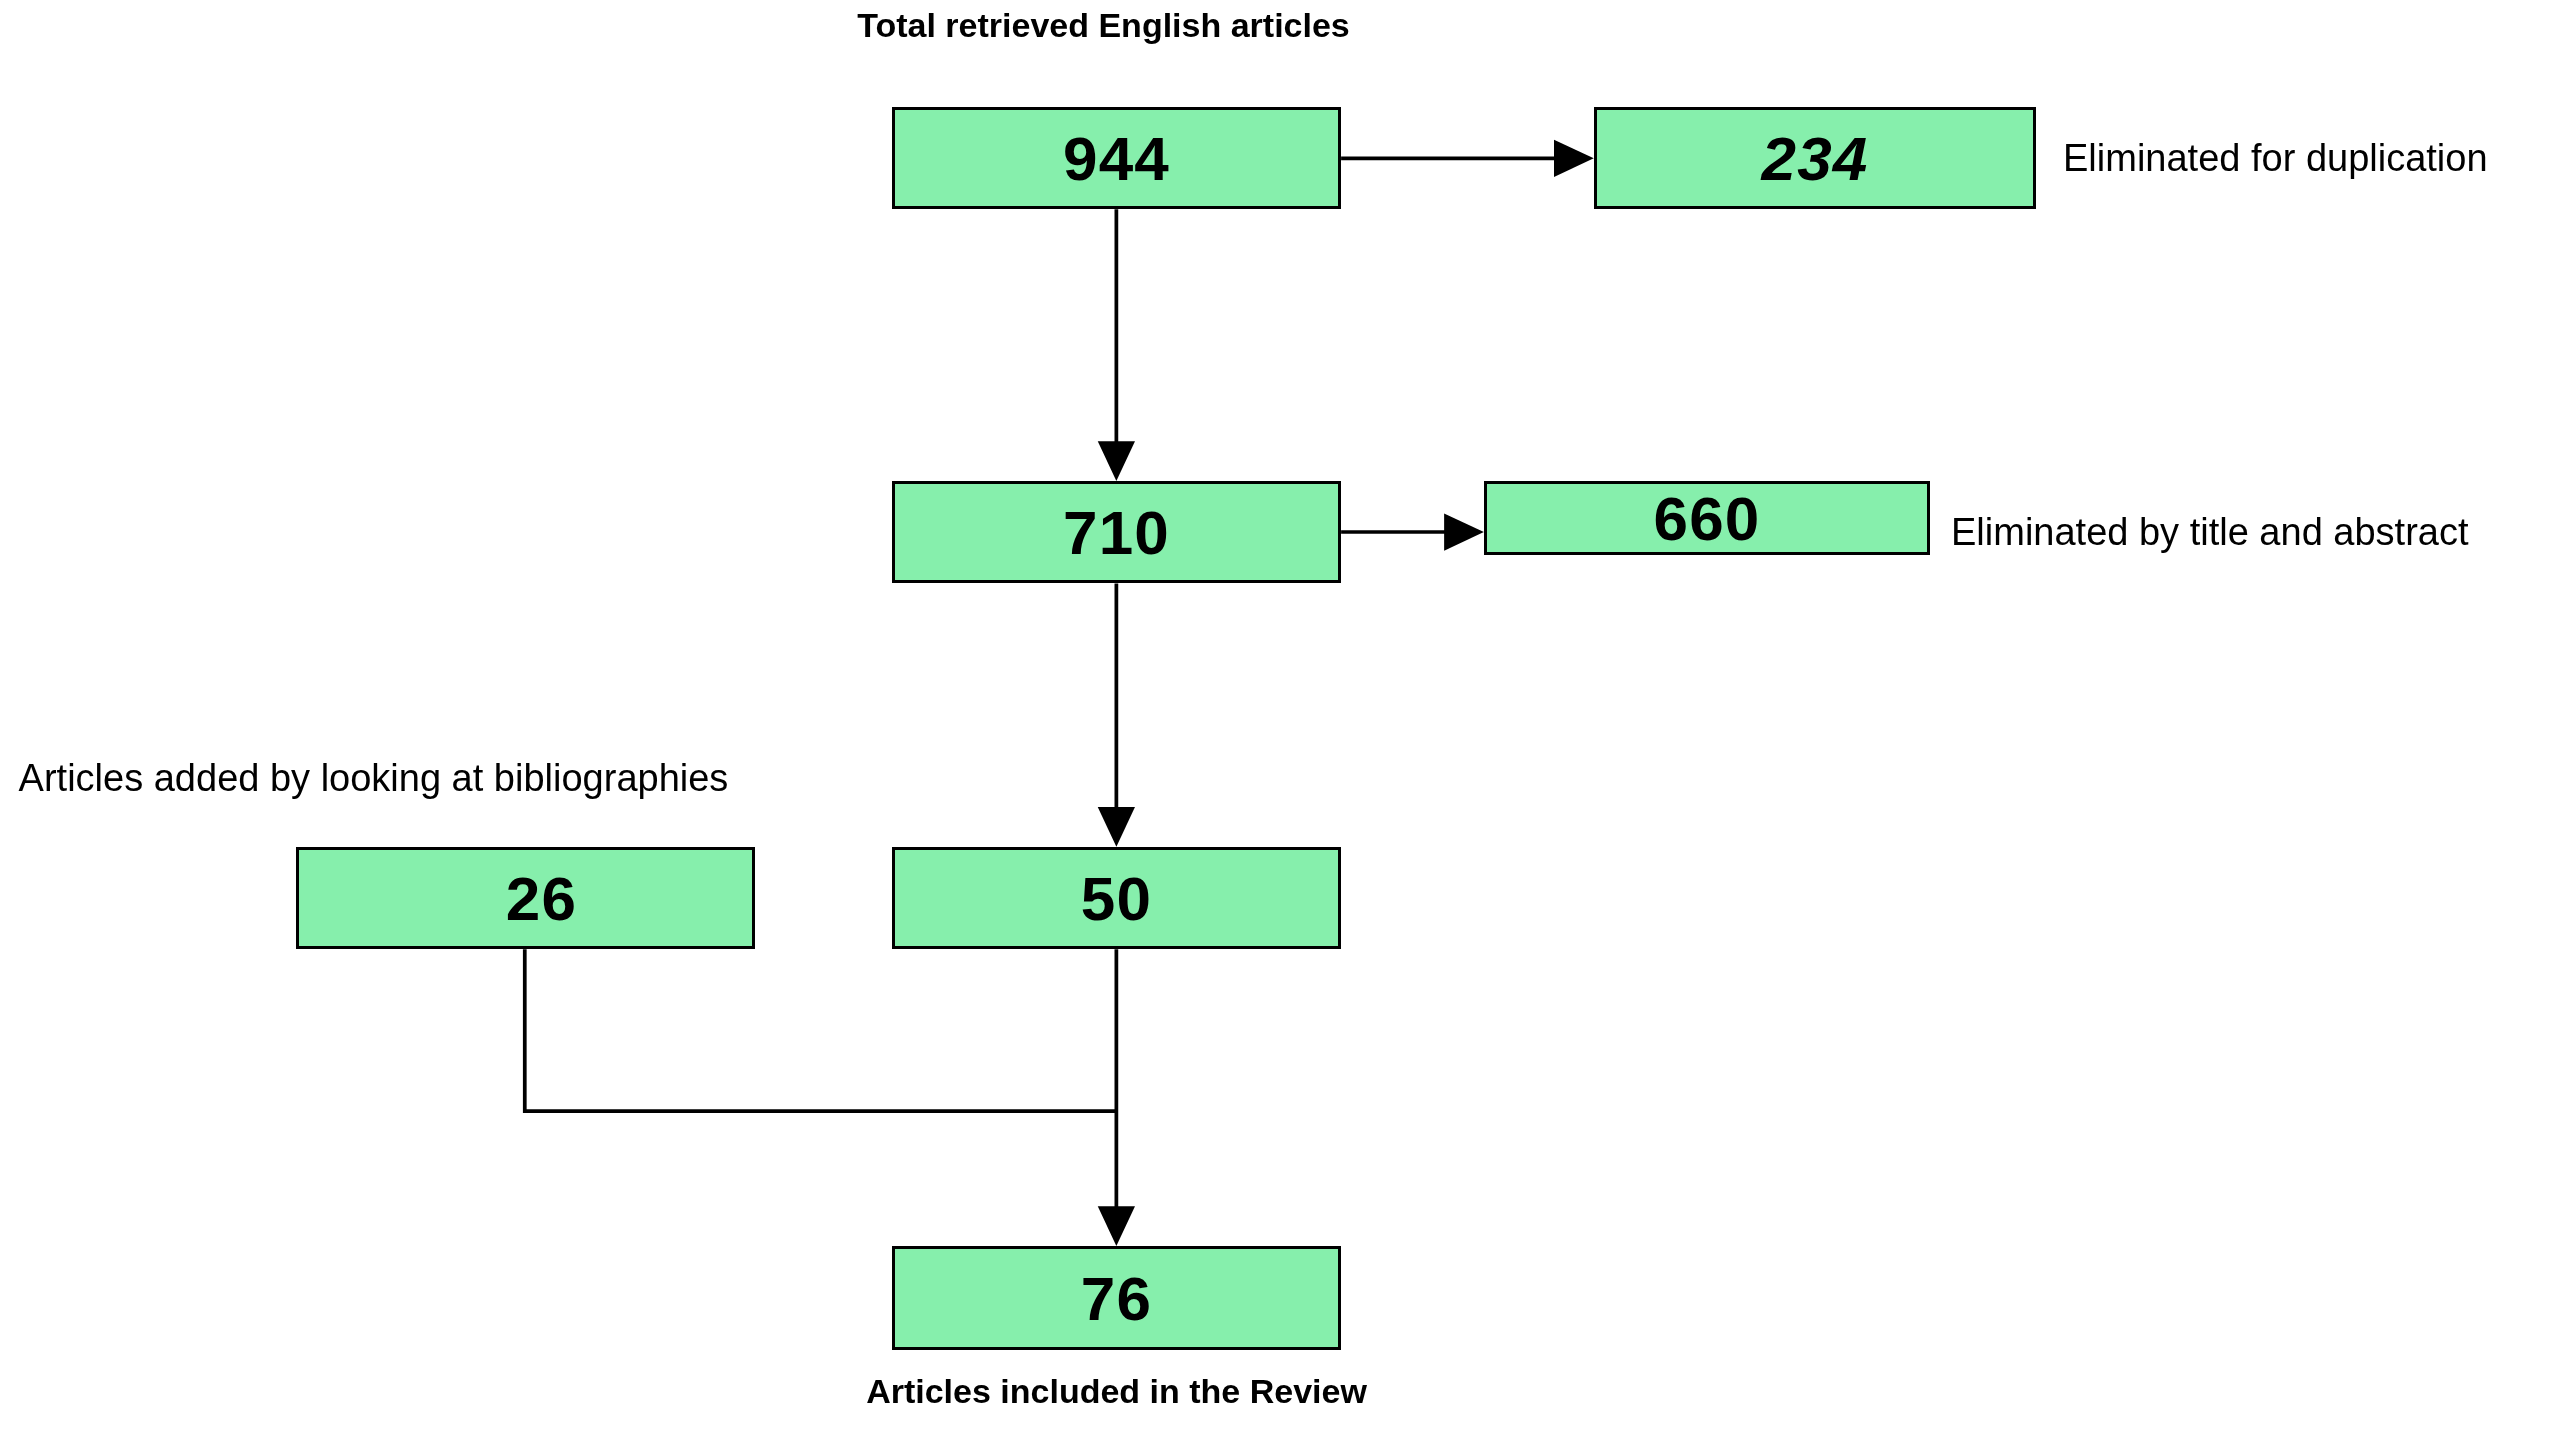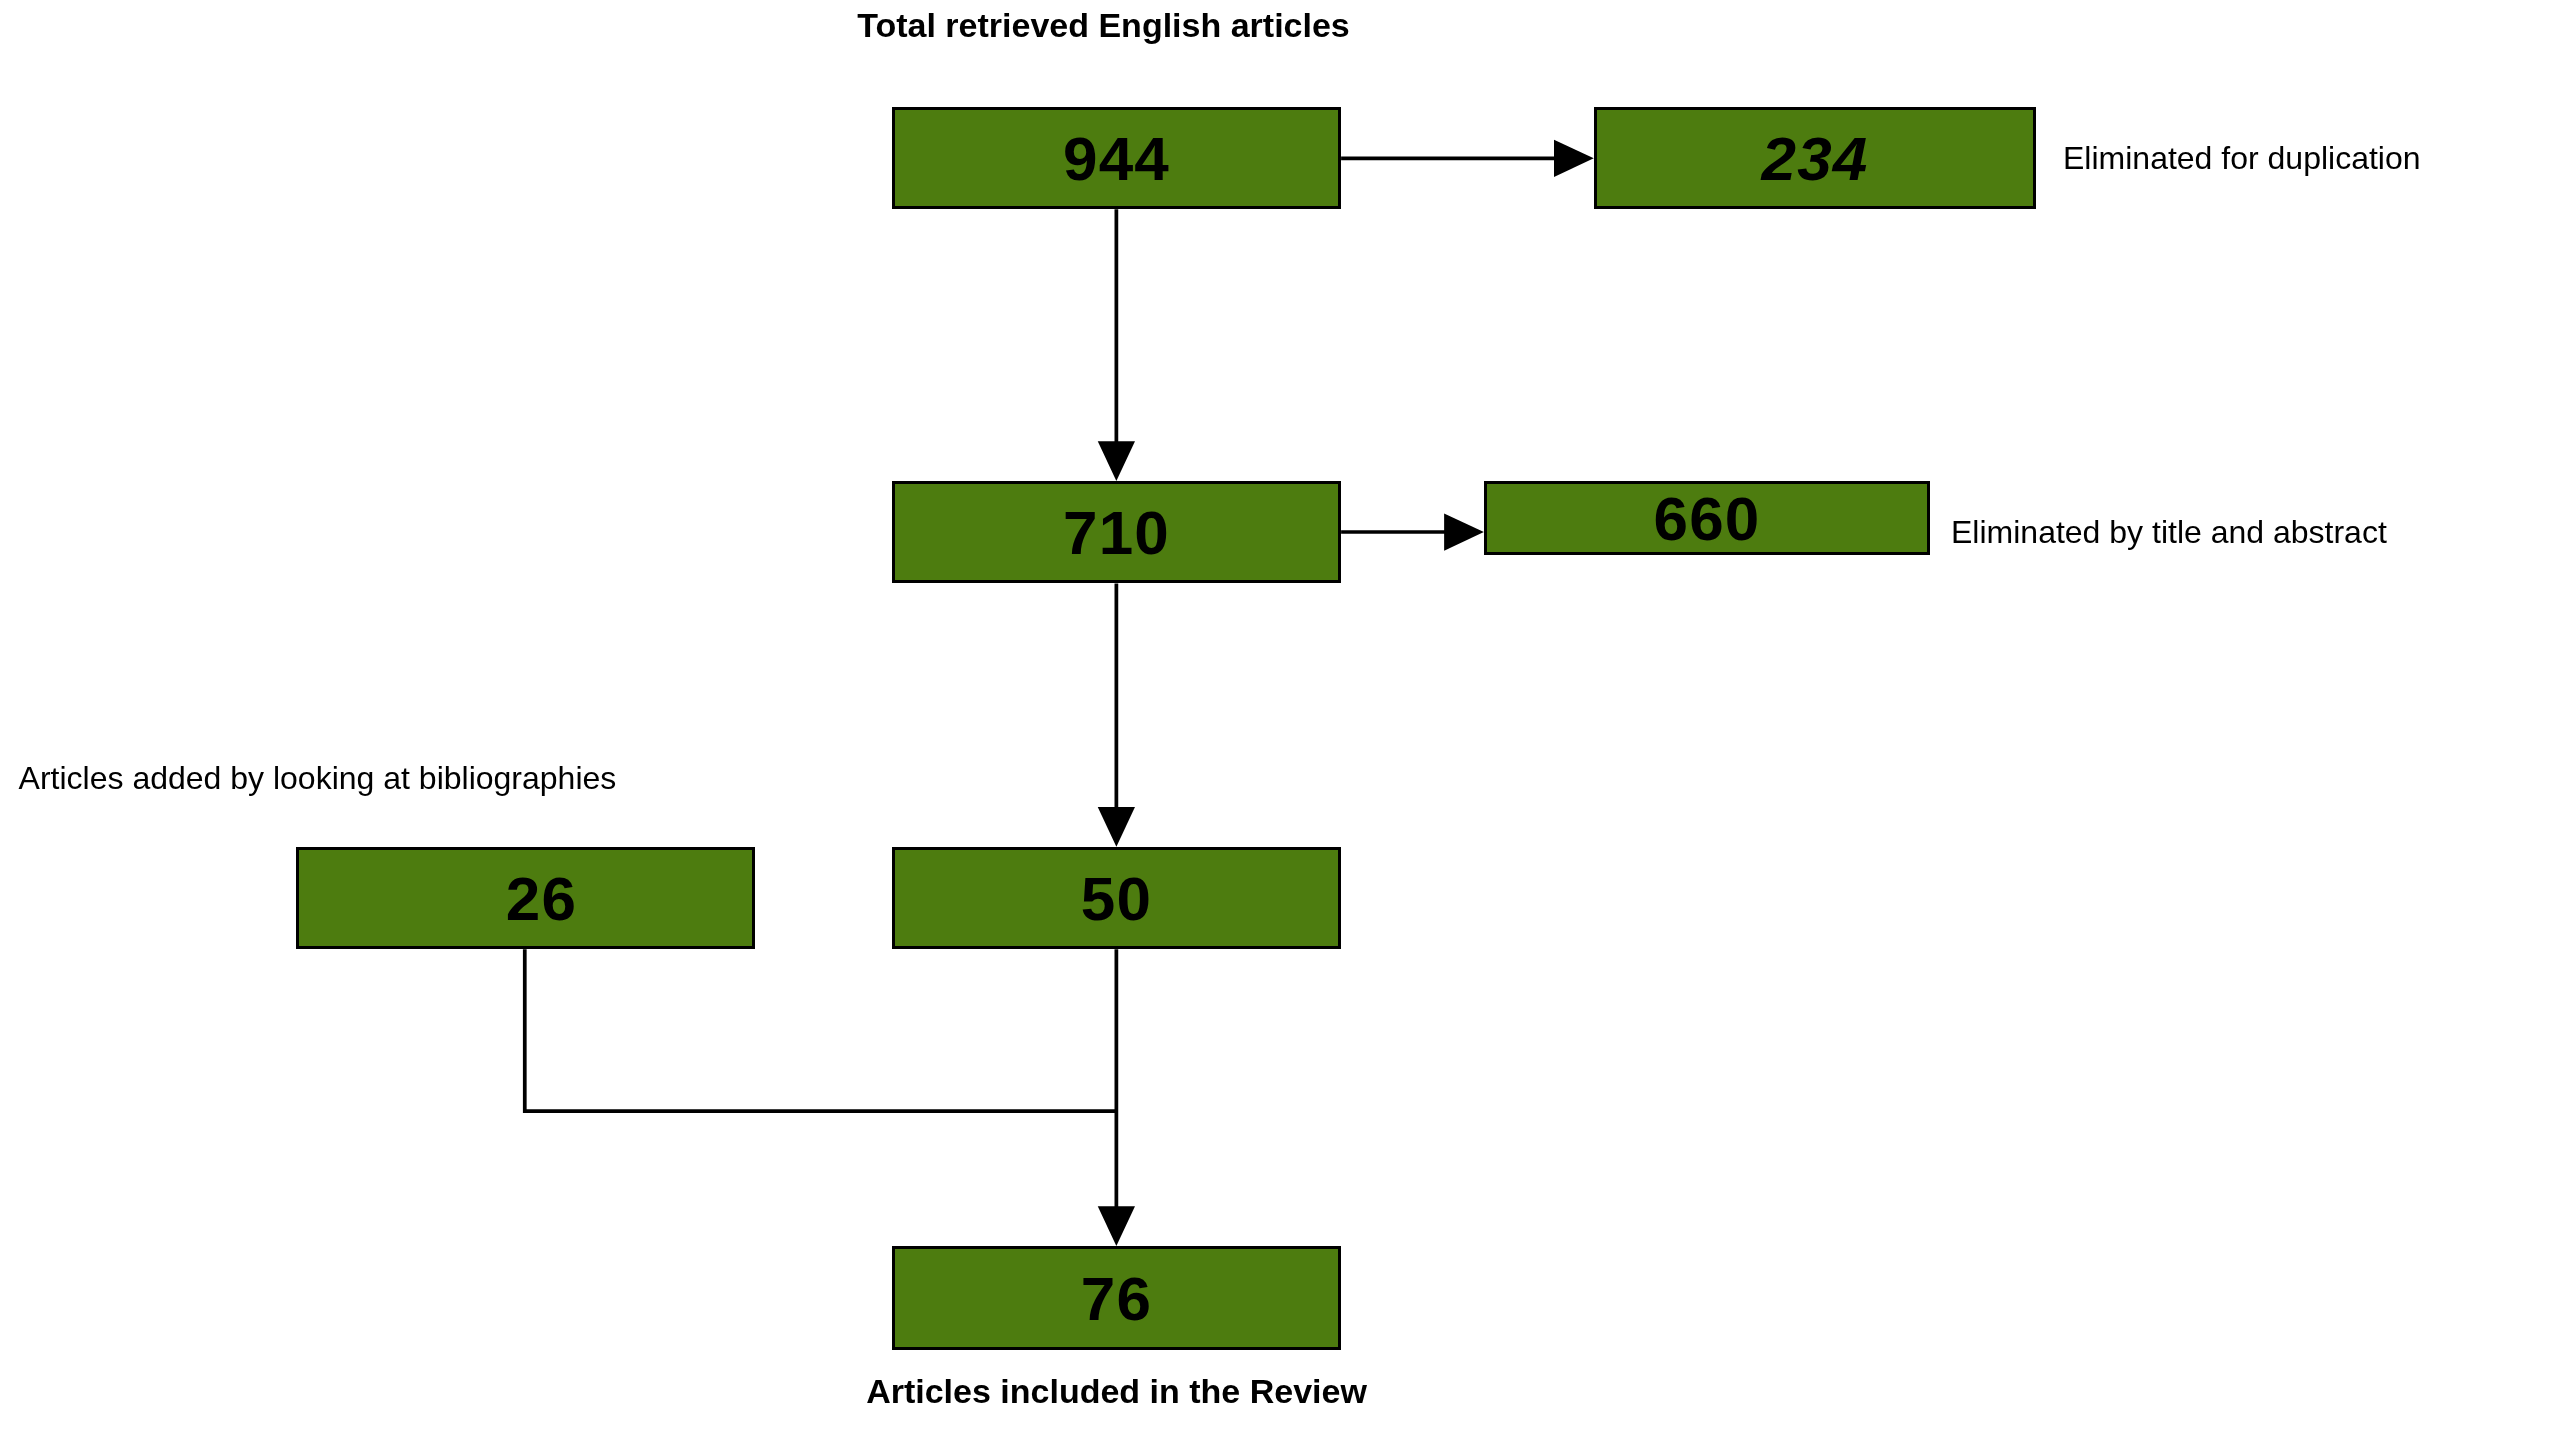--- a/index.html
+++ b/index.html
@@ -9,38 +9,38 @@
     height: 1452px;
     background: #ffffff;
     font-family: "Liberation Sans", sans-serif;
     color: #000000;
     overflow: hidden;
   }
   .box {
     position: absolute;
     box-sizing: border-box;
     border: 3.7px solid #000000;
-    background: #4d7c0f;
+    background: #86efac;
     display: flex;
     align-items: center;
     justify-content: center;
   }
   .num {
     font-weight: bold;
     font-size: 62px;
     letter-spacing: 1.2px;
   }
   .lbl { position: absolute; white-space: nowrap; }
   .heading {
     font-weight: bold;
     font-size: 34px;
     text-align: center;
   }
   .side {
-    font-size: 32px;
+    font-size: 38px;
     line-height: 50px;
   }
   svg.connectors {
     position: absolute;
     left: 0; top: 0;
     width: 2563px; height: 1452px;
   }
   svg.connectors line, svg.connectors polyline {
     stroke: #000000;
     stroke-width: 6;

